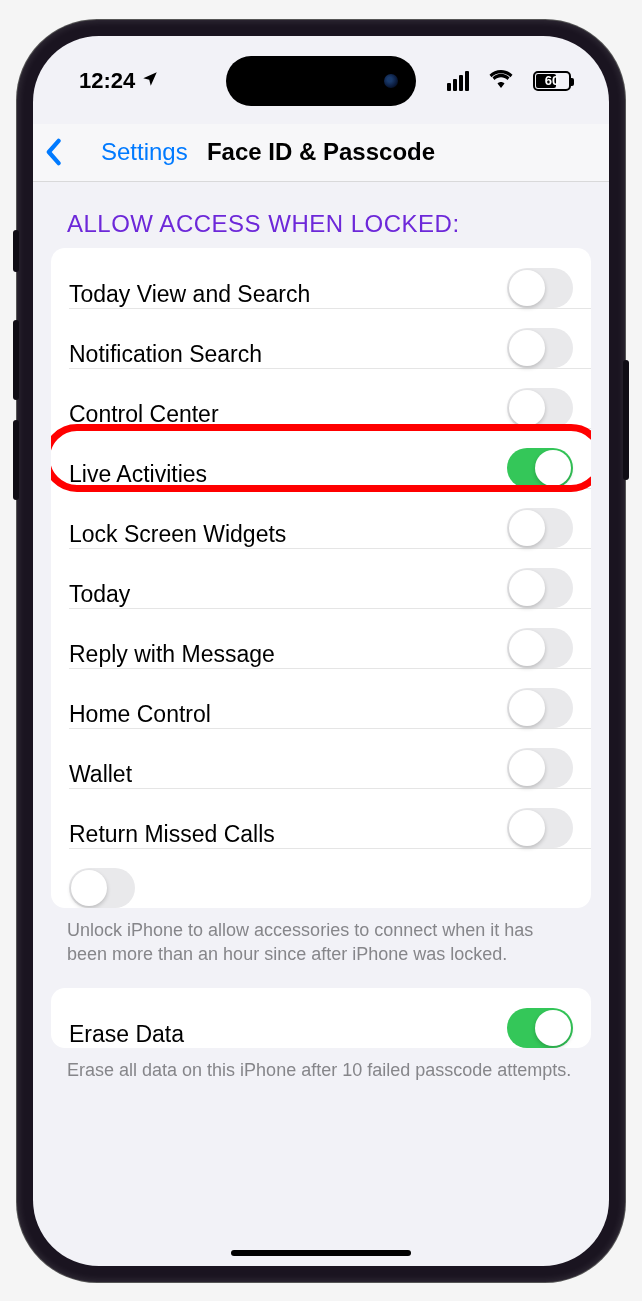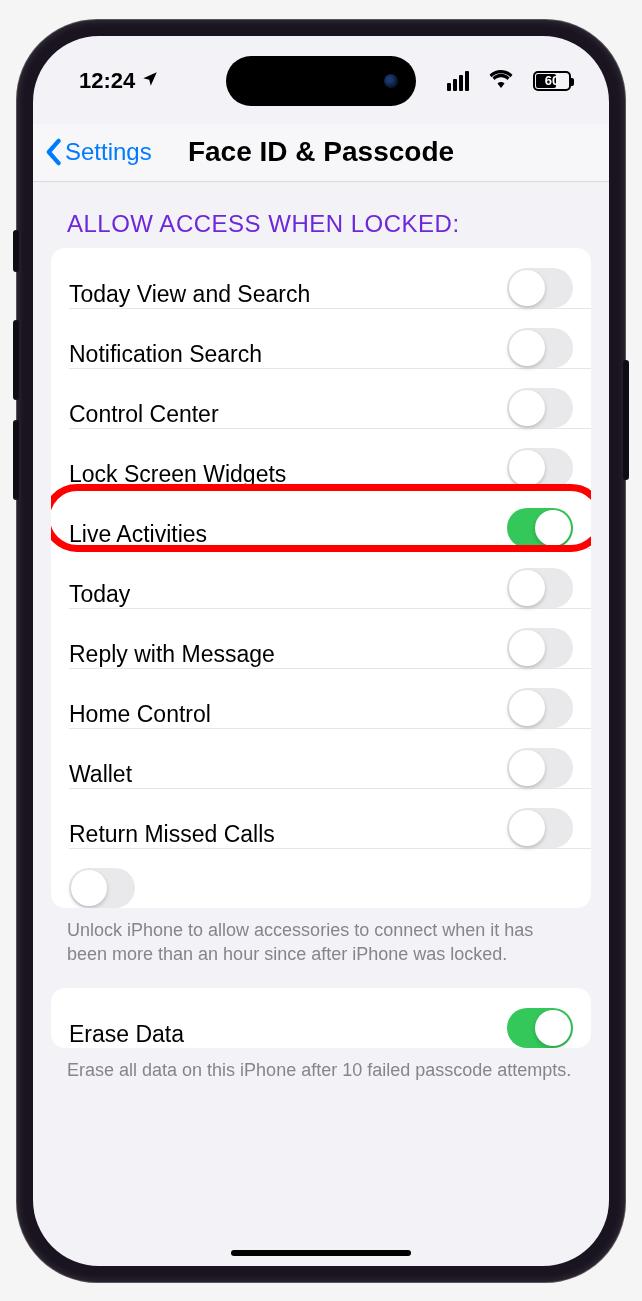--- a/index.html
+++ b/index.html
@@ -109,27 +109,28 @@
     position: relative;
     border-bottom: 1px solid rgba(0,0,0,0.12);
     background: #f7f7f9;
   }
   .back-btn {
     display: flex; align-items: center;
     color: #007aff;
     font-size: 24px;
     padding-left: 10px;
     cursor: pointer;
+    gap: 36px;
   }
   .back-btn svg { width: 20px; height: 28px; margin-right: 2px; }
   .nav-title {
     position: absolute;
     left: 0; right: 0;
     text-align: center;
-    font-size: 28px;
+    font-size: 24px;
     font-weight: 600;
     color: #000;
     pointer-events: none;
   }
   .list-area {
     padding: 0 18px;
   }
   .section-header {
     font-size: 24px;
     color: #6d28d9;
@@ -269,32 +270,32 @@
               <div class="toggle">
                 <div class="knob"></div>
               </div>
             </div>
             <div class="row">
               <div class="row-label">Control Center</div>
               <div class="toggle">
                 <div class="knob"></div>
               </div>
             </div>
-            <div class="row">
-              <div class="row-label">Lock Screen Widgets</div>
-              <div class="toggle">
-                <div class="knob"></div>
-              </div>
-            </div>
             <div class="row" style="position: relative;">
               <div class="row-label">Live Activities</div>
               <div class="toggle on">
                 <div class="knob"></div>
               </div>
               <div class="highlight-ring" style="inset: -4px -14px -4px -8px;"></div>
+            </div>
+            <div class="row">
+              <div class="row-label">Lock Screen Widgets</div>
+              <div class="toggle">
+                <div class="knob"></div>
+              </div>
             </div>
             <div class="row">
               <div class="row-label">Today</div>
               <div class="toggle">
                 <div class="knob"></div>
               </div>
             </div>
             <div class="row">
               <div class="row-label">Reply with Message</div>
               <div class="toggle">

